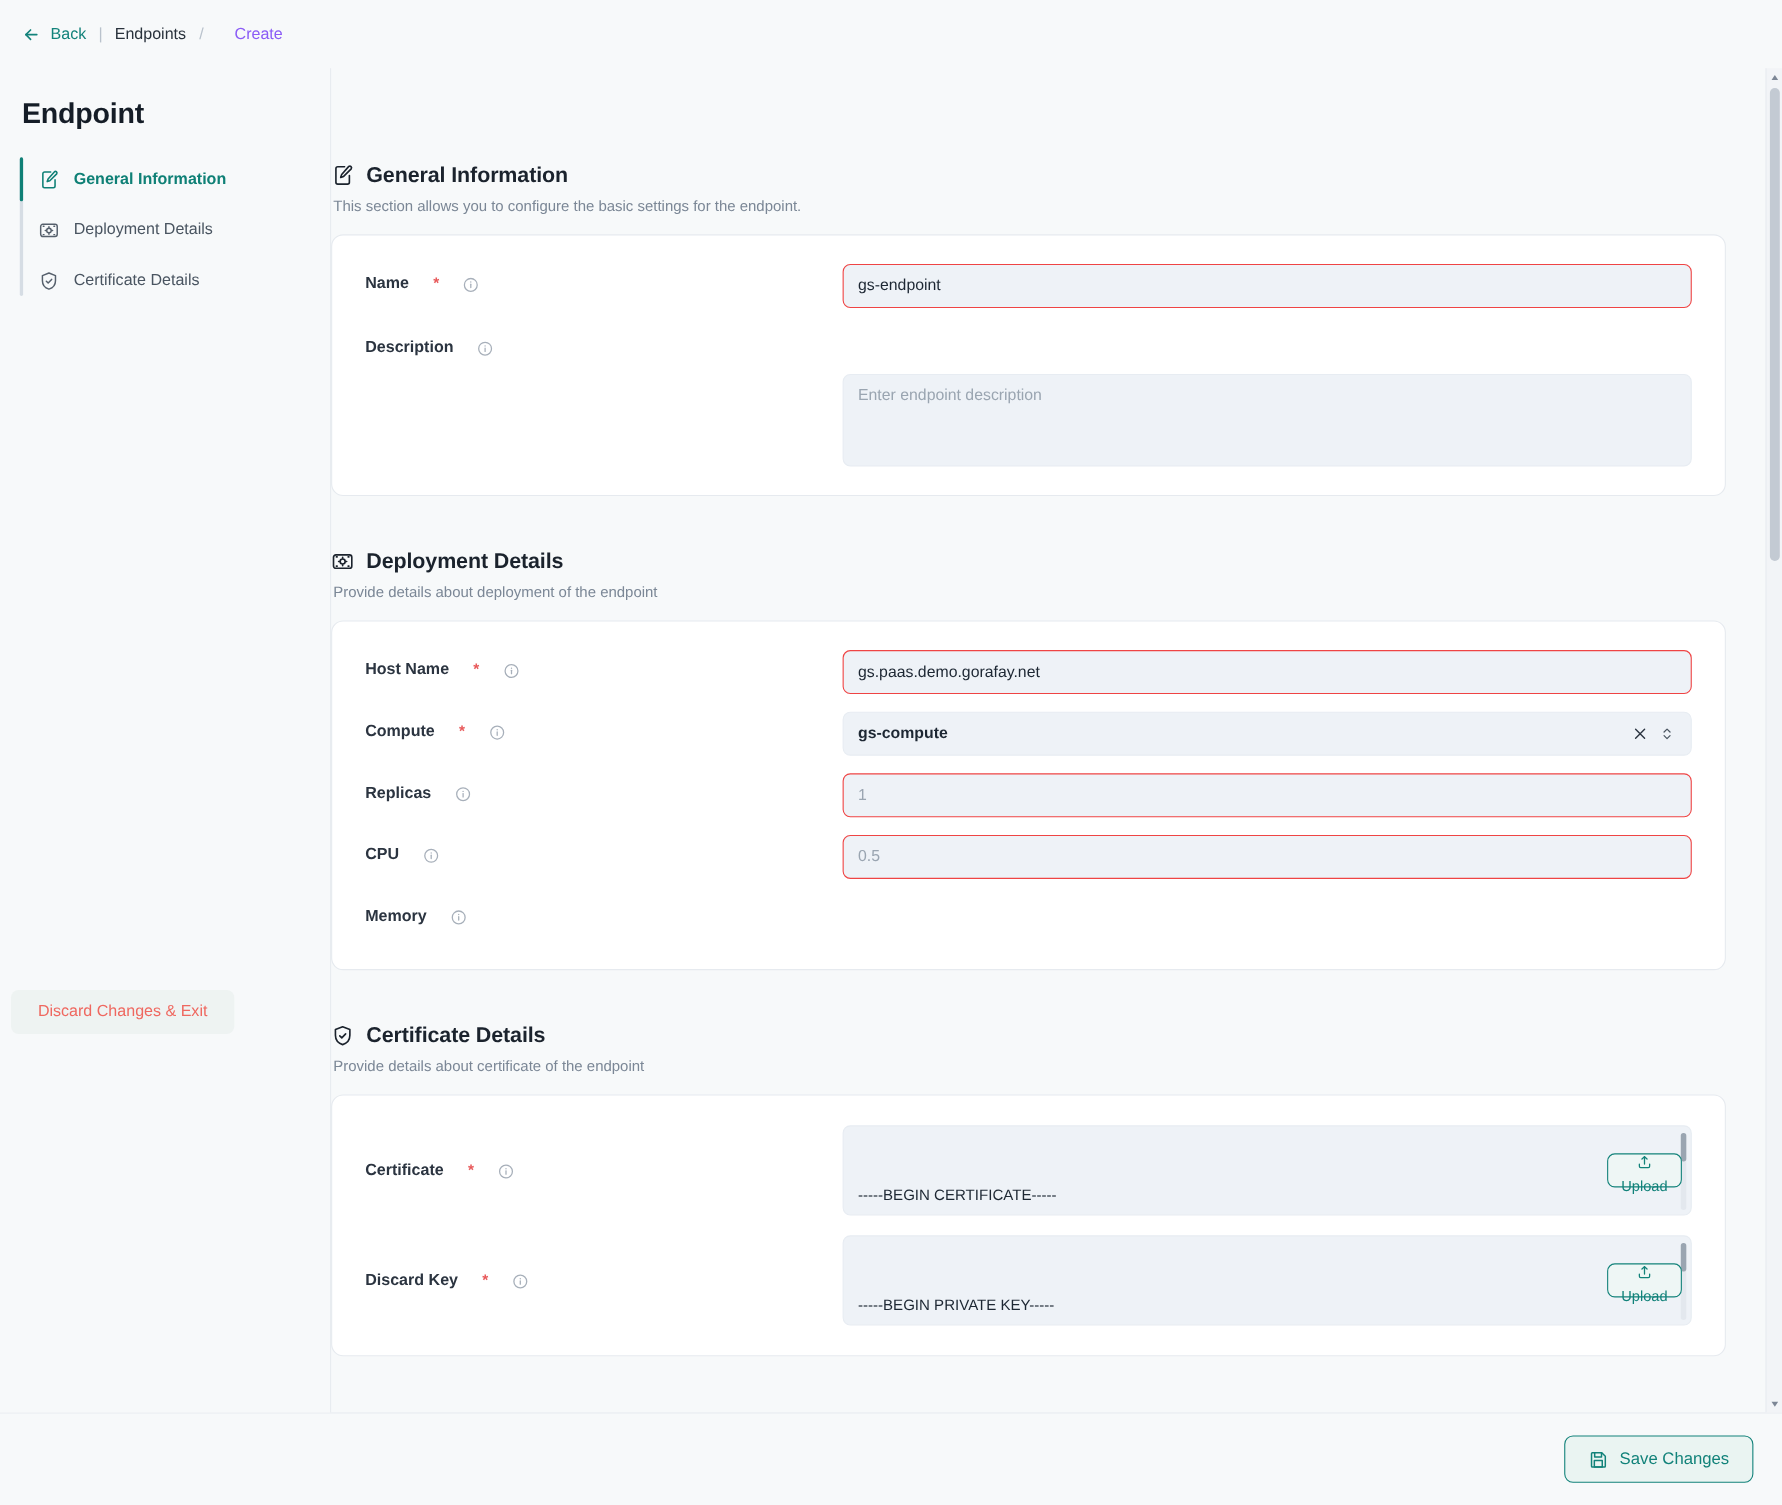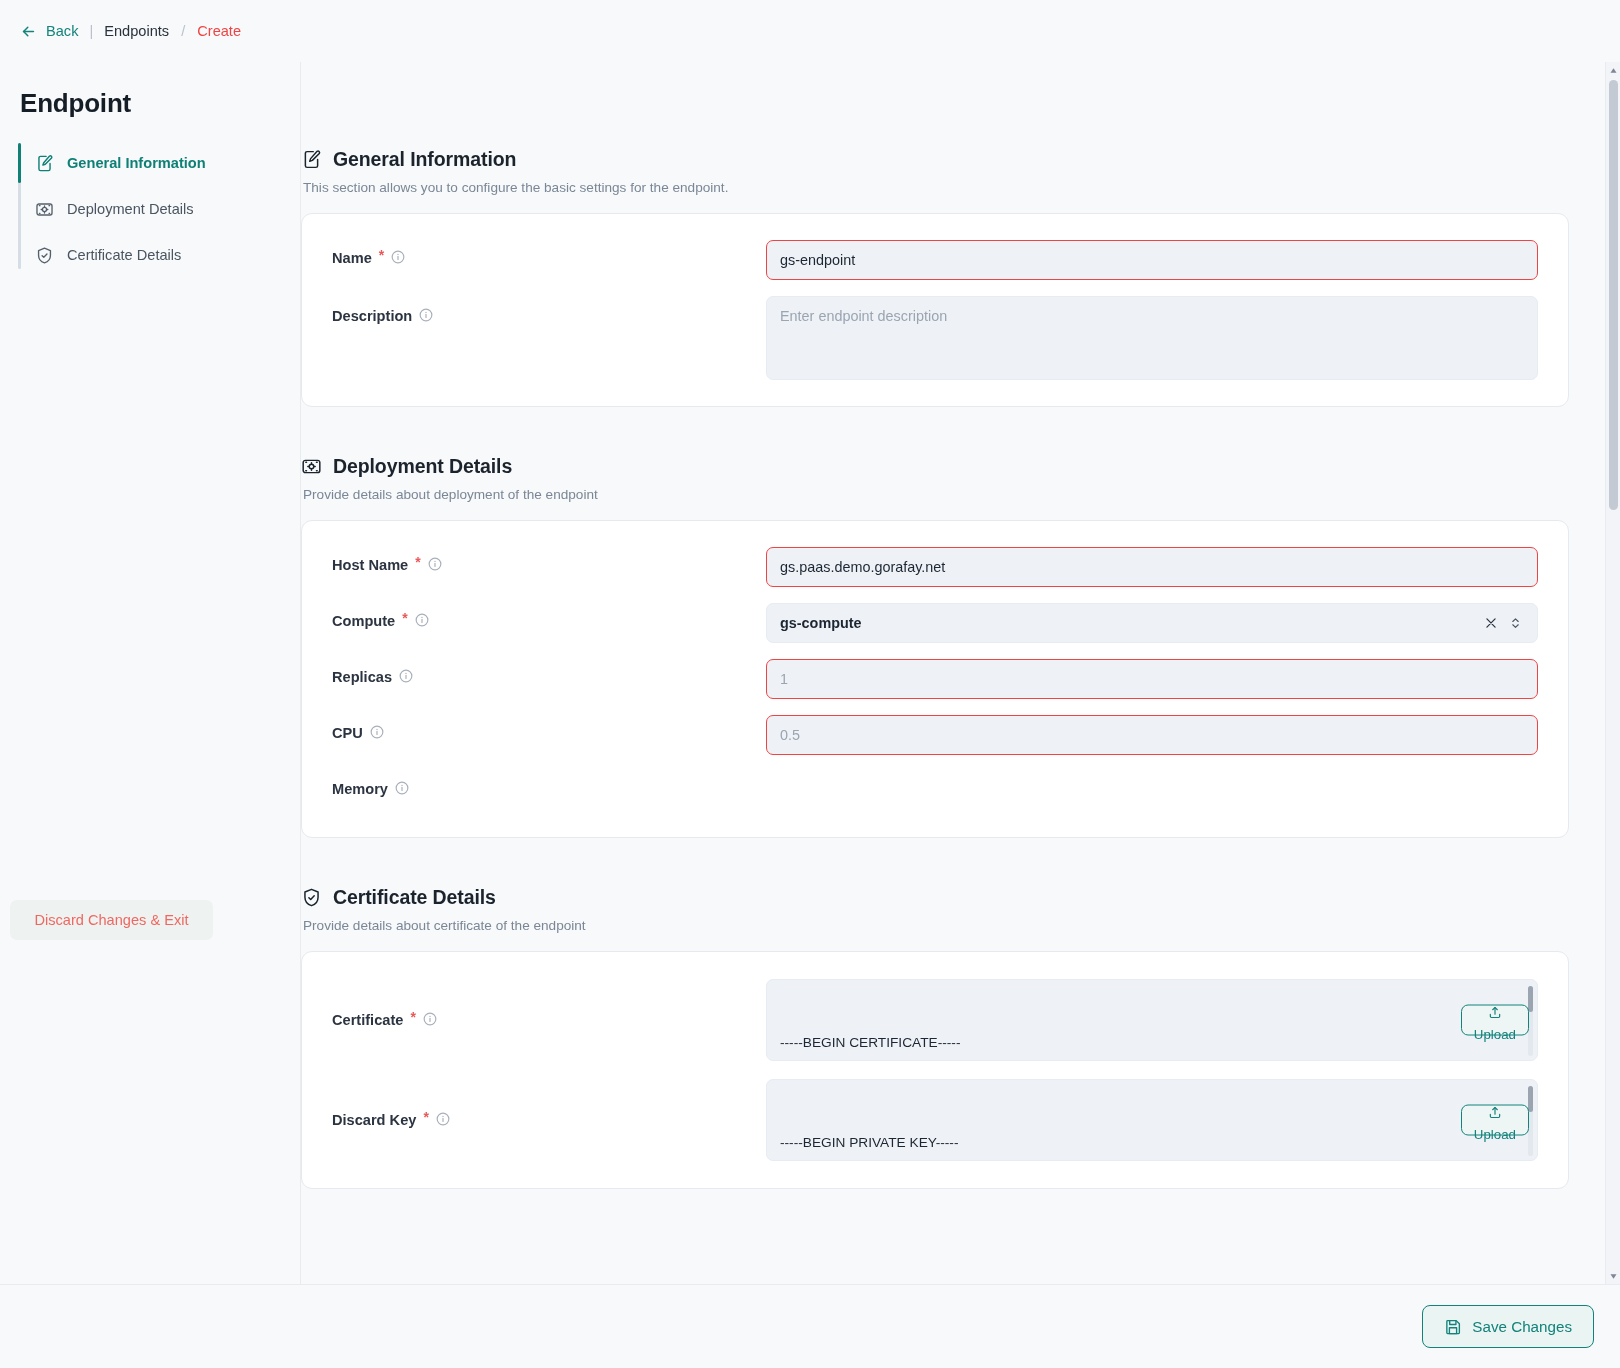--- a/index.html
+++ b/index.html
@@ -18,21 +18,21 @@
     display: flex; align-items: center; gap: 9px;
     padding-left: 20px;
     background: #f7f9fa;
     font-size: 14.6px;
   }
   .back-link { display: flex; align-items: center; gap: 9px; color: #13837b; cursor: pointer; }
   .back-arrow { width: 17px; height: 17px; display: block; }
   .bc-sep { color: #b9c2cc; padding: 0 2px; }
   .bc-item { color: #29323c; cursor: pointer; }
   .bc-slash { color: #b9c2cc; padding: 0 3px; }
-  .bc-current { color: #ef4444; }
+  .bc-current { color: #8b5cf6; margin-left: 16px; }
 
   
   .body-wrap { flex: 1 1 auto; display: flex; position: relative; min-height: 0; }
 
   
   .leftcol { width: 300px; flex: 0 0 300px; position: relative; background: #f7f9fa; }
   .page-title { font-size: 26px; font-weight: 700; letter-spacing: -0.2px; padding: 26px 0 0 20px; color: #151d27; }
   .nav { margin-top: 24px; position: relative; padding-left: 18px; }
   .nav-rail { position: absolute; left: 18px; top: 0; bottom: 6px; width: 3px; background: #d6dde4; border-radius: 2px; }
   .nav-rail-active { position: absolute; left: 18px; top: 0; width: 3px; height: 40px; background: #0f8076; border-radius: 2px; }
@@ -66,40 +66,40 @@
   .sec-sub { font-size: 13.6px; color: #7b8796; margin: 9px 0 0 2px; }
 
   .card {
     background: #ffffff; border: 1px solid #e6eaef; border-radius: 11px;
     margin-top: 18px; padding: 26px 30px;
   }
 
   .row { display: flex; align-items: flex-start; min-height: 40px; }
   .row + .row { margin-top: 16px; }
   .lbl {
-    flex: 0 0 434px; display: flex; align-items: flex-start; gap: 7px;
+    flex: 0 0 434px; display: flex; align-items: flex-end; gap: 22px;
     font-size: 14.6px; font-weight: 600; color: #2b3440; padding-top: 10px;
   }
   .req { color: #e8595a; font-size: 14px; line-height: 1; position: relative; top: -2px; }
   .info-ico { width: 14px; height: 14px; display: block; opacity: .85; }
   .fld { flex: 1 1 auto; min-width: 0; }
 
   .input {
     width: 100%; height: 40px; background: #eef2f7;
     border: 1px solid #ef4444; border-radius: 7px;
     padding: 0 13px; font-size: 14.4px; color: #1d2733;
     font-family: inherit; display: flex; align-items: center;
   }
   .input.ph { color: #9aa5b1; }
 
   .textarea {
     width: 100%; height: 84px; background: #eef2f7;
     border: 1px solid #e7ecf2; border-radius: 7px;
     padding: 11px 13px; font-size: 14.4px; color: #9aa5b1;
-    font-family: inherit; position: relative; overflow: hidden;
+    font-family: inherit; position: relative; overflow: hidden; margin-top: 44px;
   }
   .resize-grip { position: absolute; right: 2px; bottom: 2px; width: 10px; height: 10px; }
 
   .select-wrap { position: relative; }
   .select {
     width: 100%; height: 40px; background: #eef2f7;
     border: 1px solid #e7ecf2; border-radius: 7px;
     padding: 0 62px 0 13px; font-size: 14.4px; font-weight: 600; color: #1d2733;
     display: flex; align-items: center;
   }

